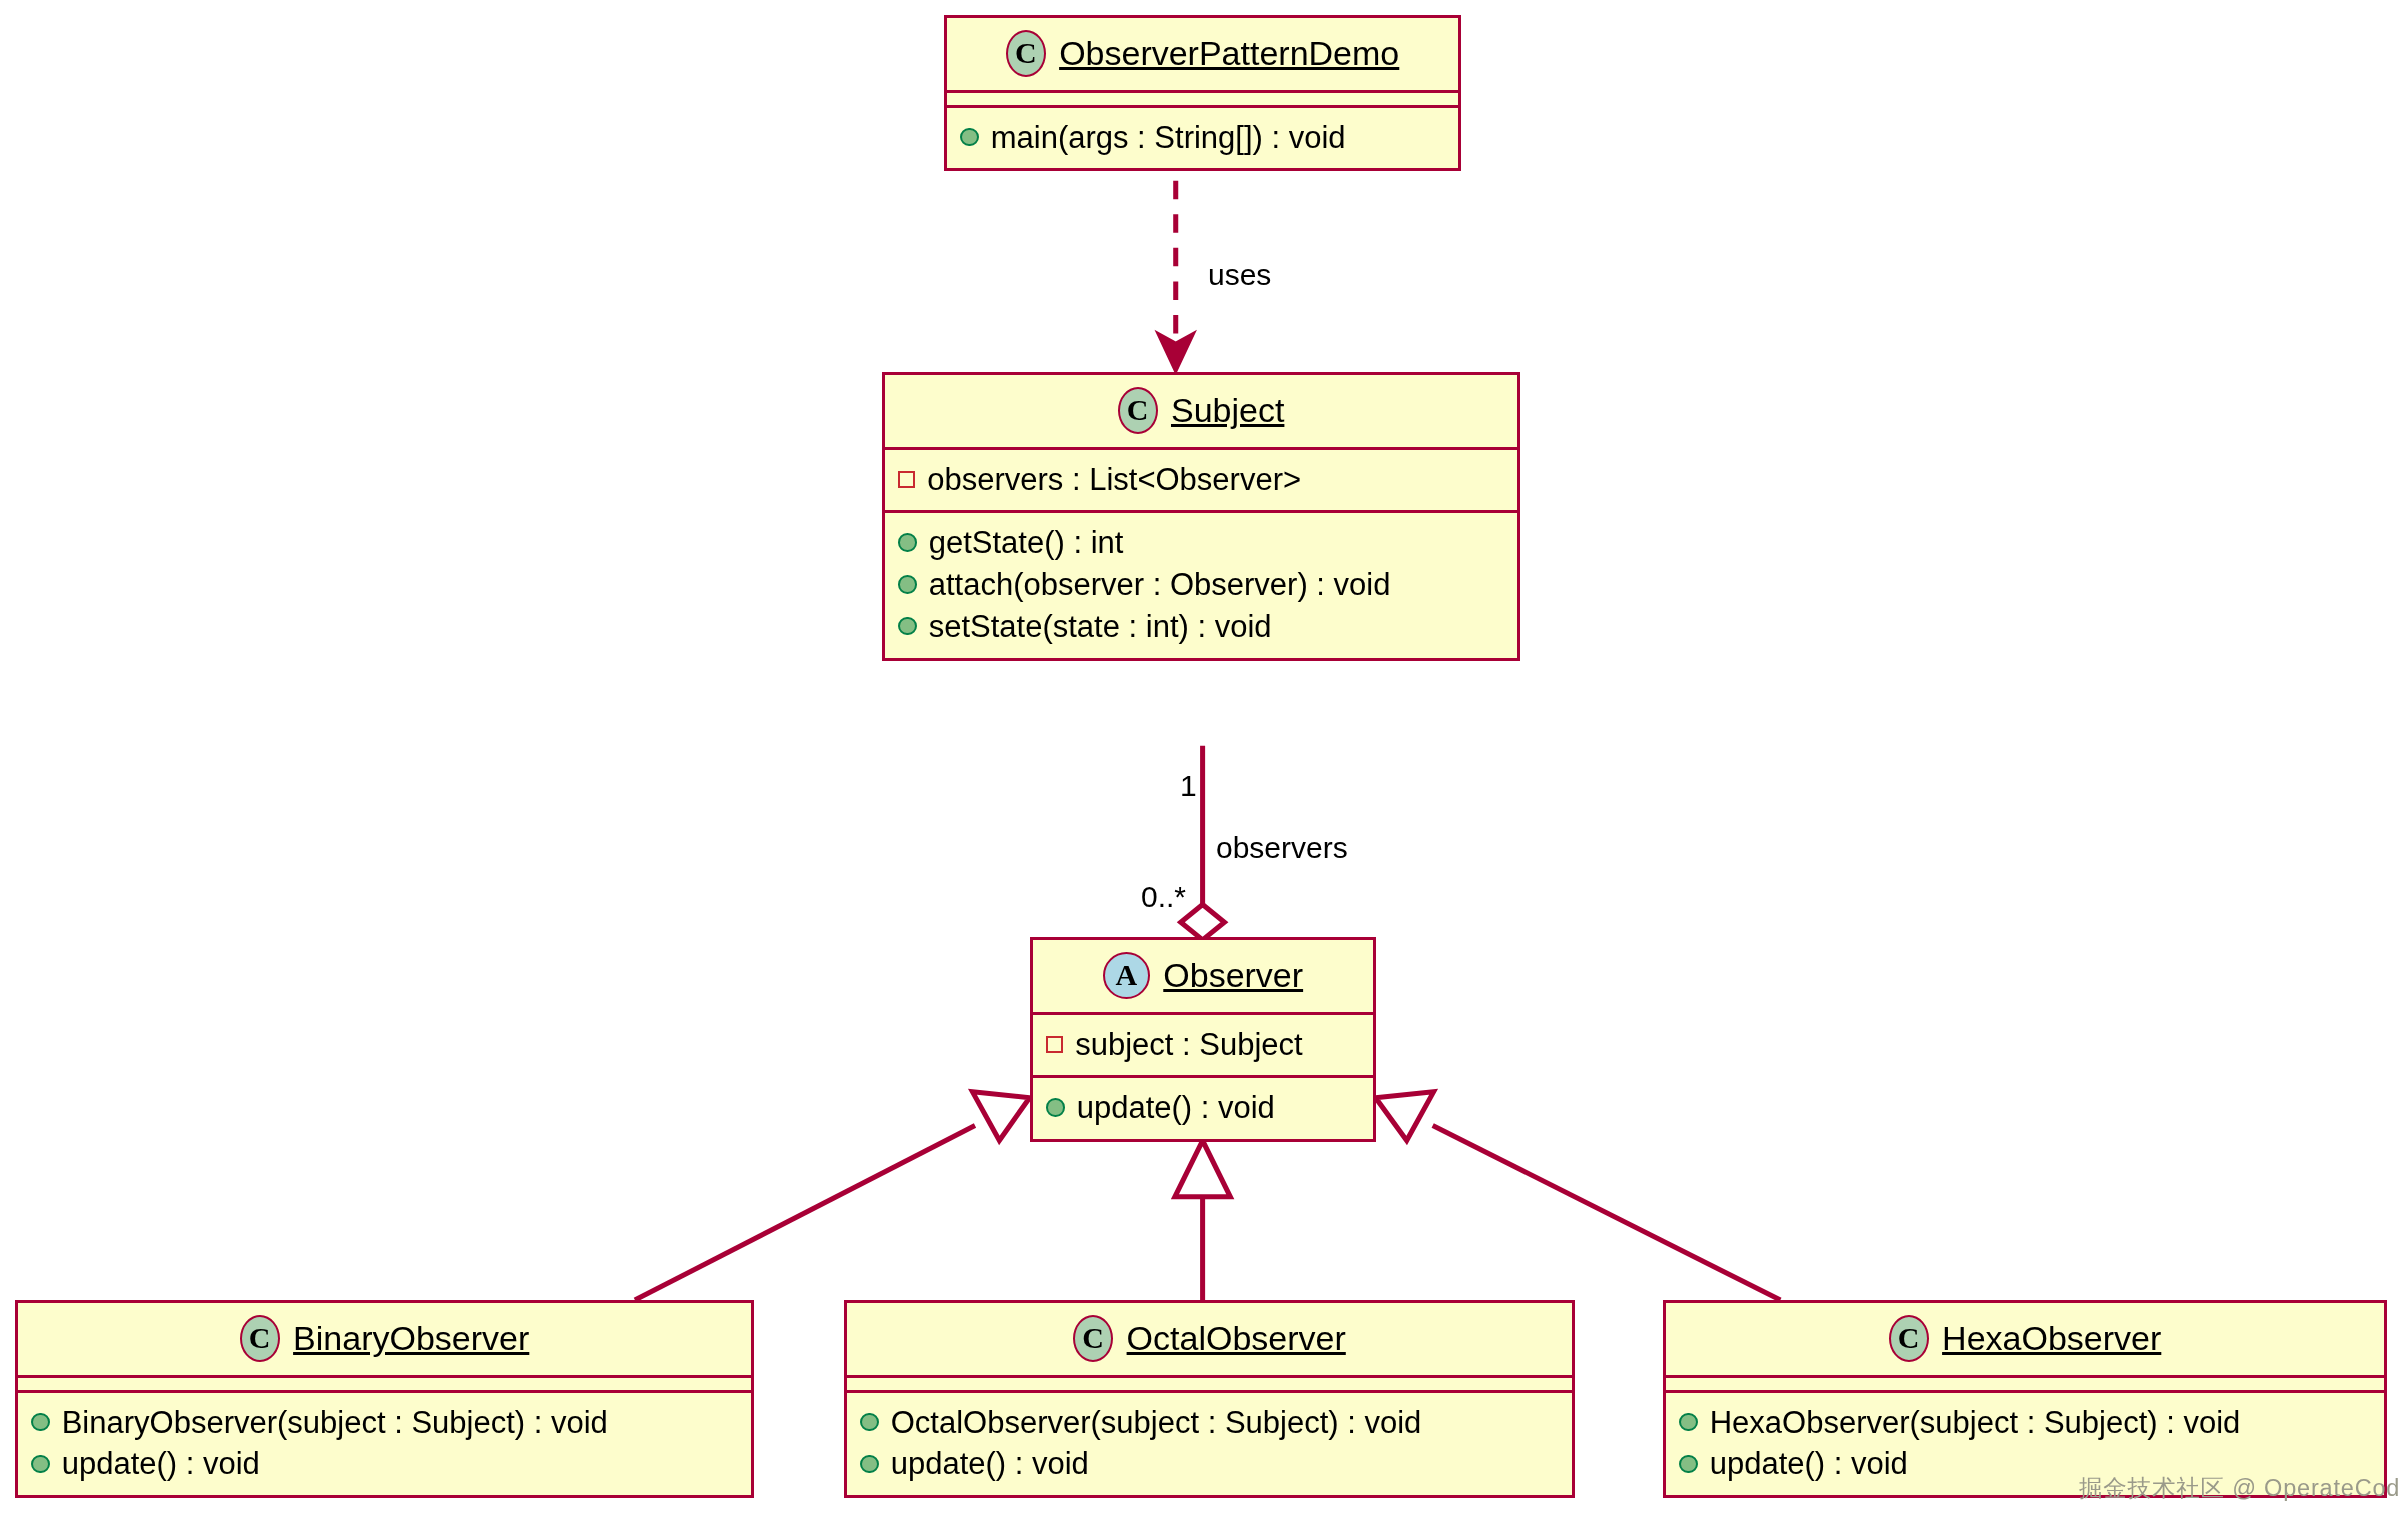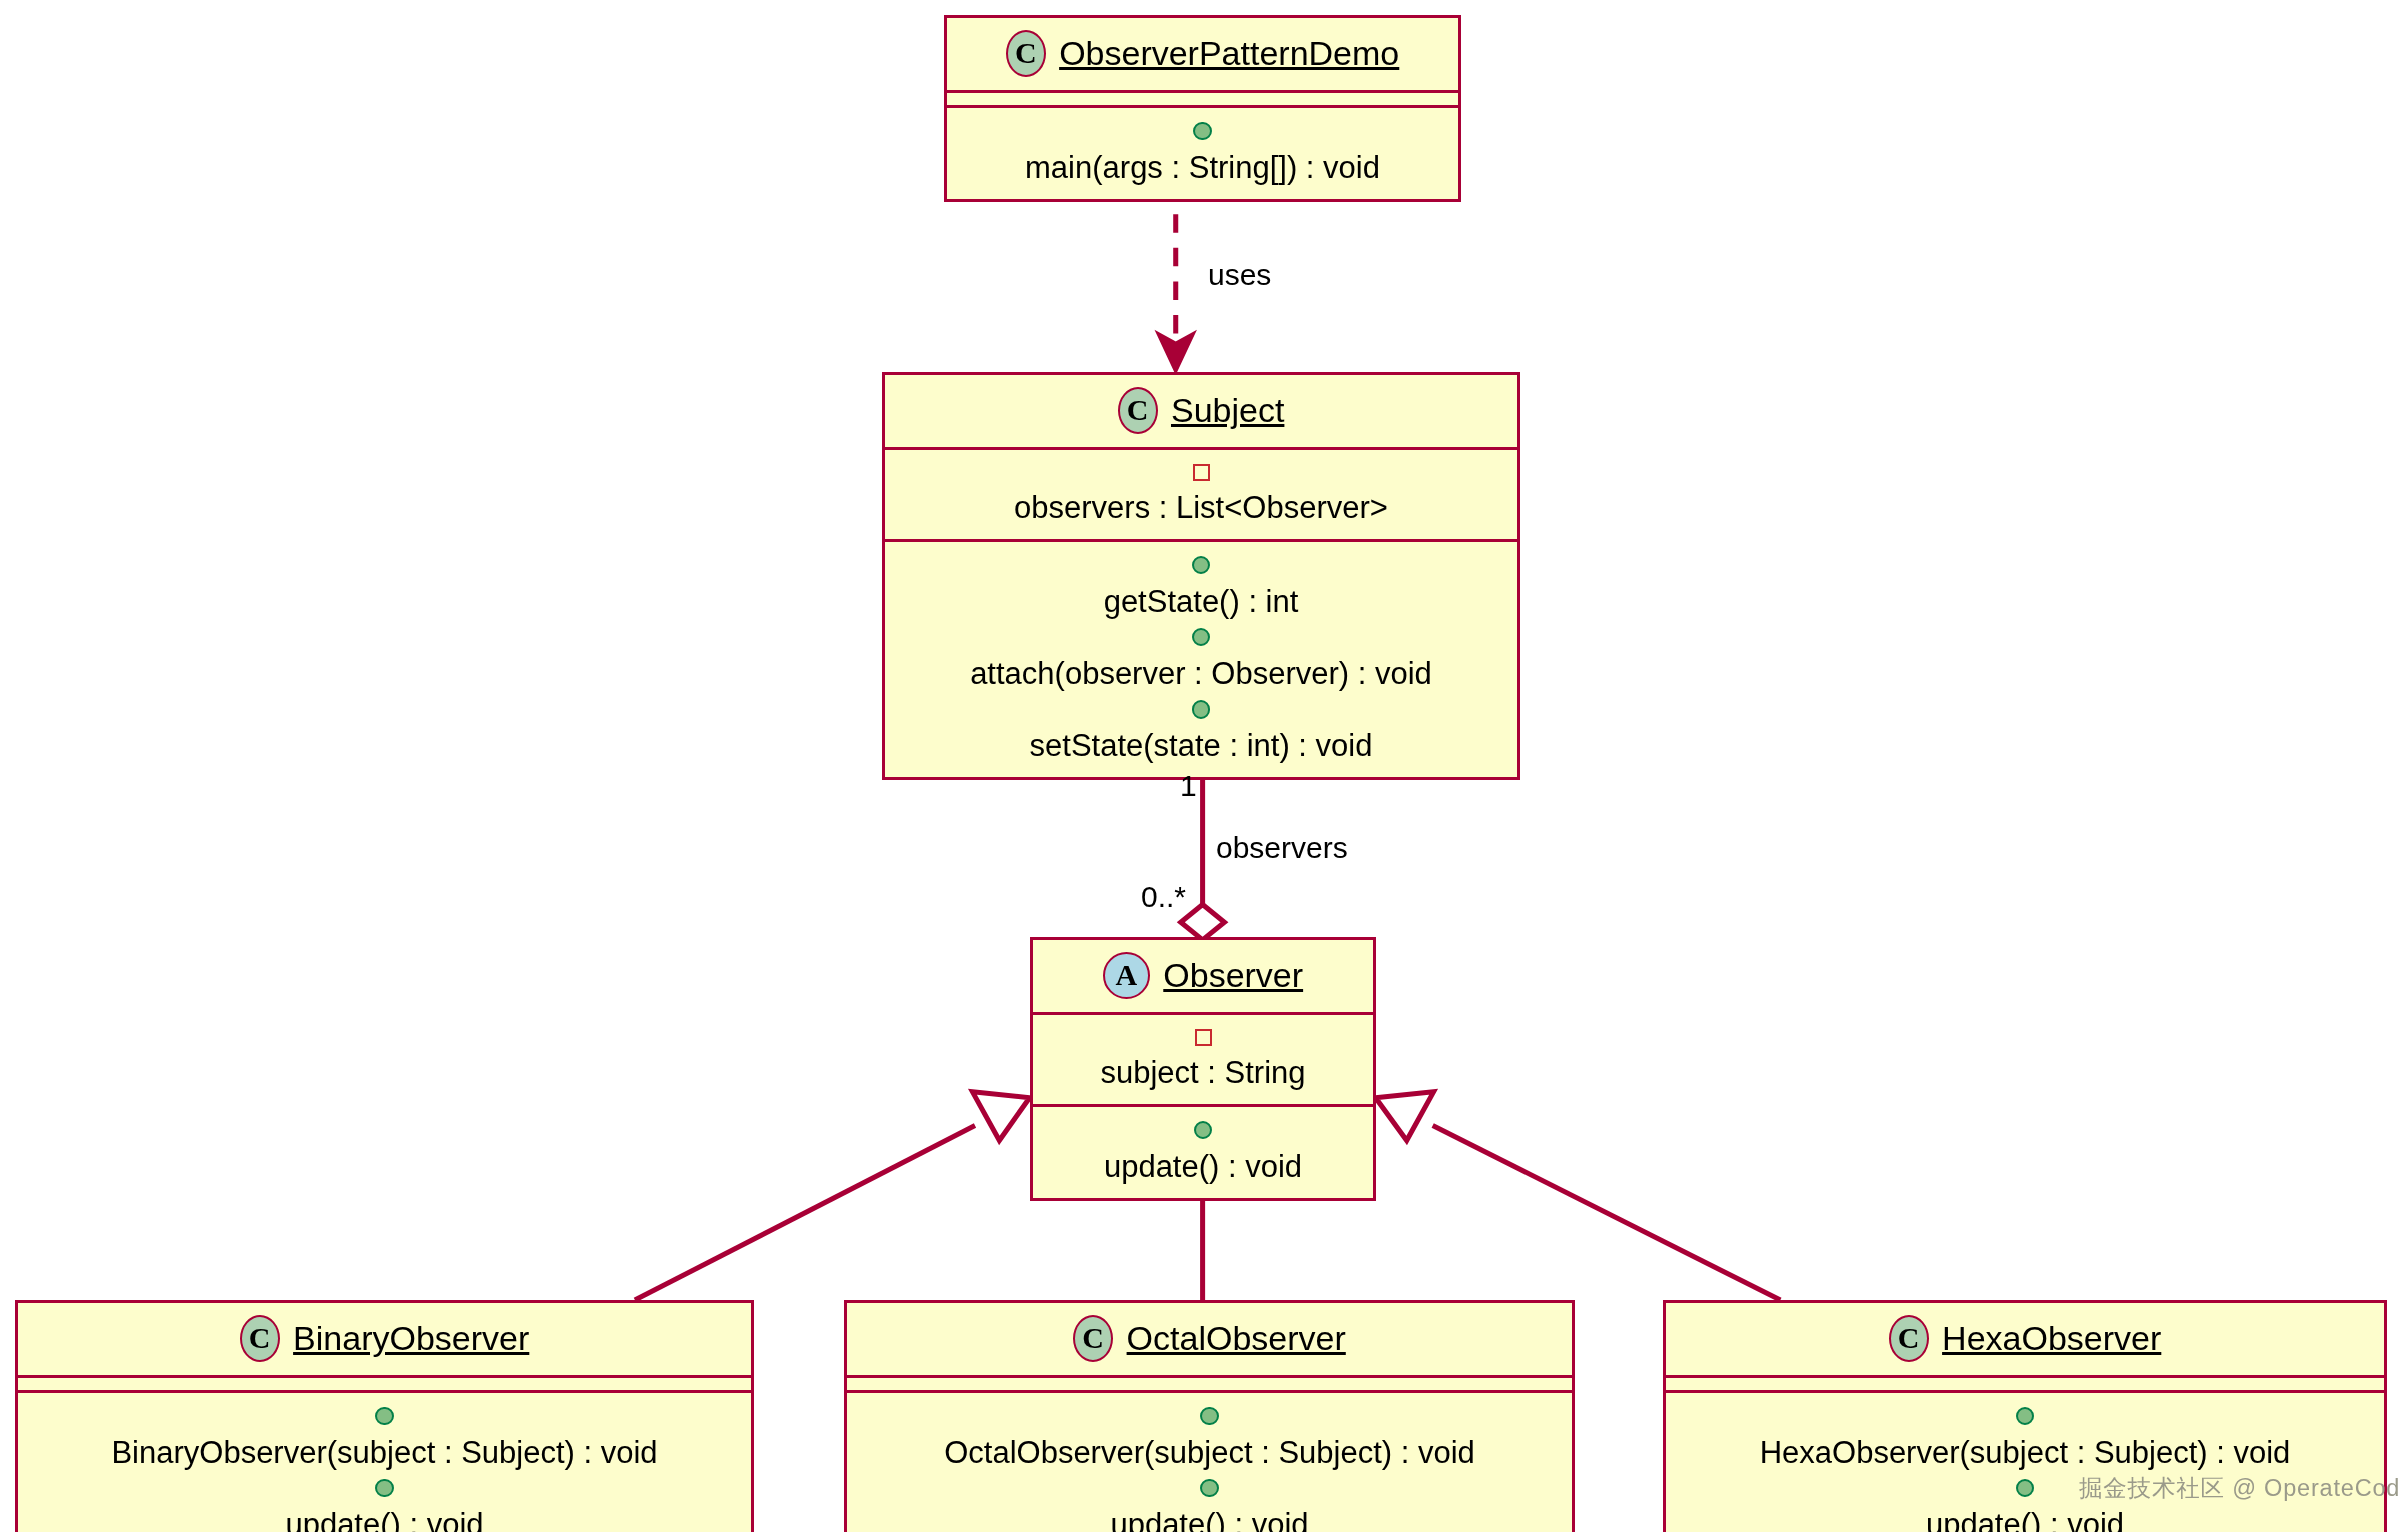--- a/index.html
+++ b/index.html
@@ -29,21 +29,21 @@
   }
   .compartment{
     border-top:3.4px solid #a80036;
     box-sizing:border-box;
     padding:8.4px 13.4px 10px 13.4px;
   }
   .compartment.empty{padding:0;height:15px;}
   .member{
     display:flex;align-items:center;gap:11.8px;
     font-size:31px;color:#000000;white-space:nowrap;
-    line-height:1.0;padding:5px 0 5.9px 0;flex-direction:column;
+    line-height:1.0;padding:5px 0 5.9px 0;
   }
 
   
   .icon-class{
     width:40px;height:47px;border-radius:50%;
     background:#add1b2;border:2.5px solid #a80036;
     display:flex;align-items:center;justify-content:center;
     font-weight:bold;font-size:30px;color:#000;
     font-family:"Liberation Serif","DejaVu Serif",serif;
     flex:0 0 auto;box-sizing:border-box;
@@ -170,21 +170,21 @@
   </div>
 
   <div class="uml-class" style="left:1030px;top:937px;width:346px;">
     <div class="uml-header">
       <span class="icon-abstract">A</span>
       <span class="uml-title">Observer</span>
     </div>
     <div class="compartment">
       <div class="member">
         <span class="icon-private-field"></span>
-        <span>subject : String</span>
+        <span>subject : Subject</span>
       </div>
     </div>
     <div class="compartment">
       <div class="member">
         <span class="icon-public-method"></span>
         <span>update() : void</span>
       </div>
     </div>
   </div>
 

